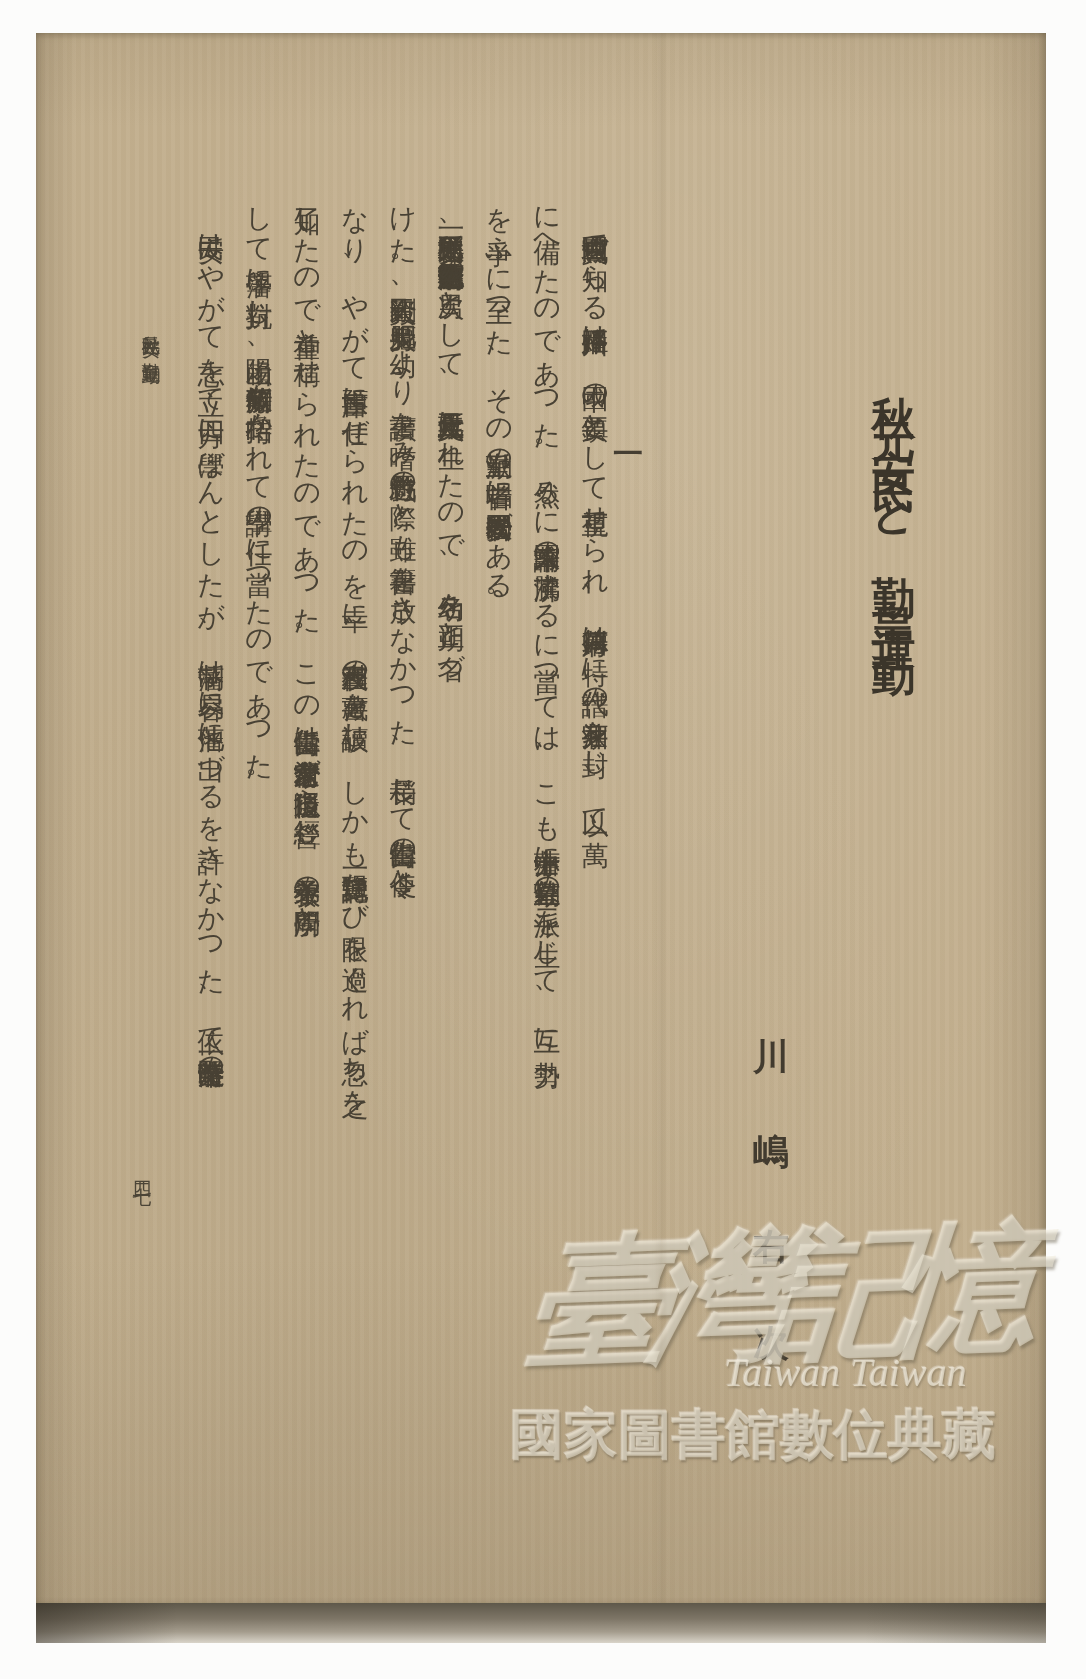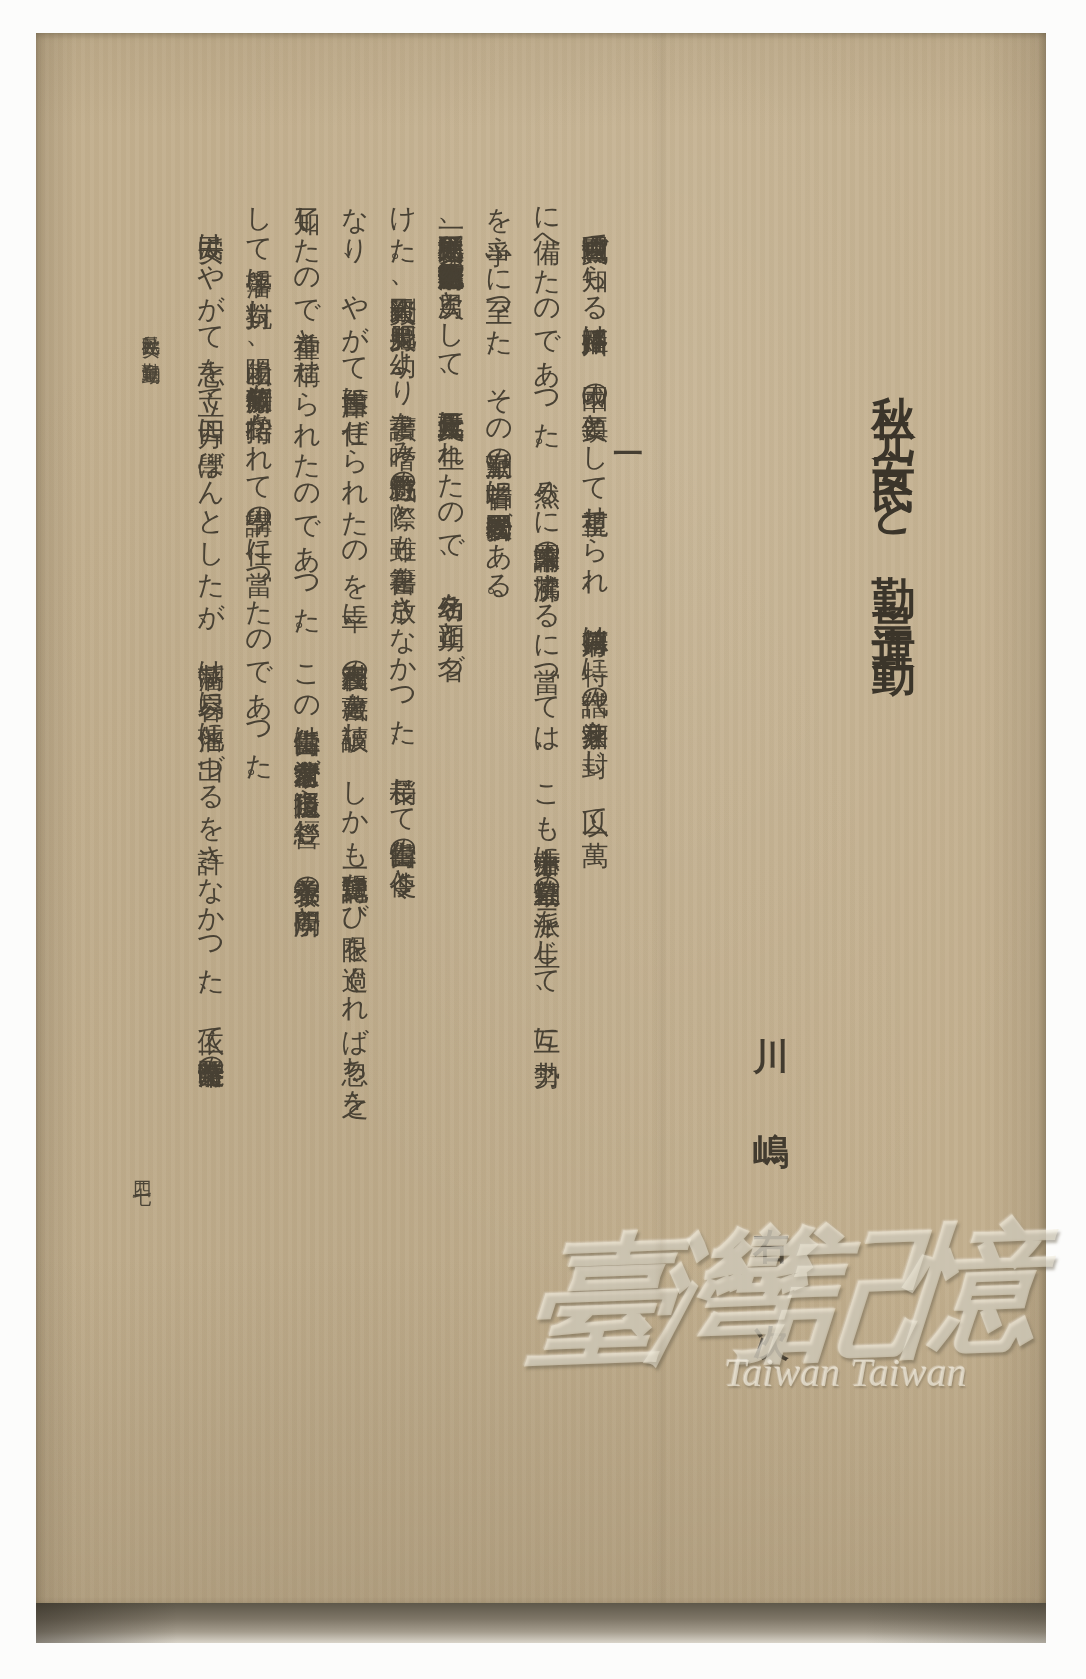--- a/index.html
+++ b/index.html
@@ -147,19 +147,20 @@
         <div class="tcol indent">安民はやがて志を立て四方に學ばんとしたが、藩制は容易に他藩に出づるを許さなかつた、依て一時龍野藩士某の</div>
       </div>
 
     <div class="vtext running-title">秋元安民と勤皇運動</div>
 
     <div class="vtext page-number">四二七</div>
 
     <div class="watermark">
       <div class="wm-script">臺灣記憶</div>
       <div class="wm-latin">Taiwan Taiwan</div>
+      <div class="wm-caption">國家圖書館數位典藏</div>
     </div>
 
   </div>
 
   <div class="scan-shadow"></div>
 
 </div>
 
 </body></html>

